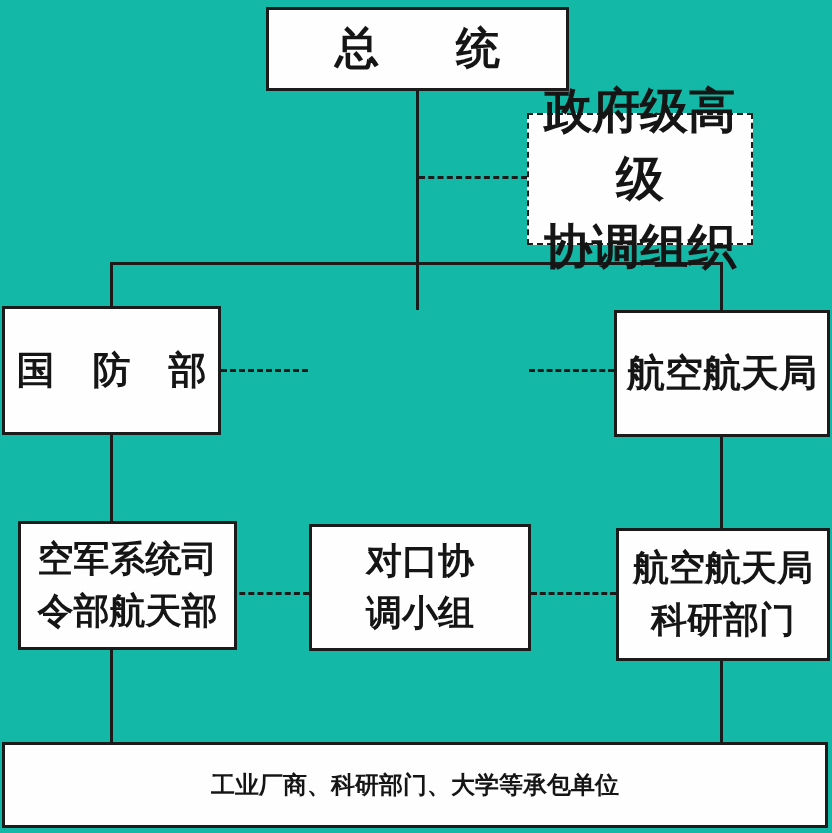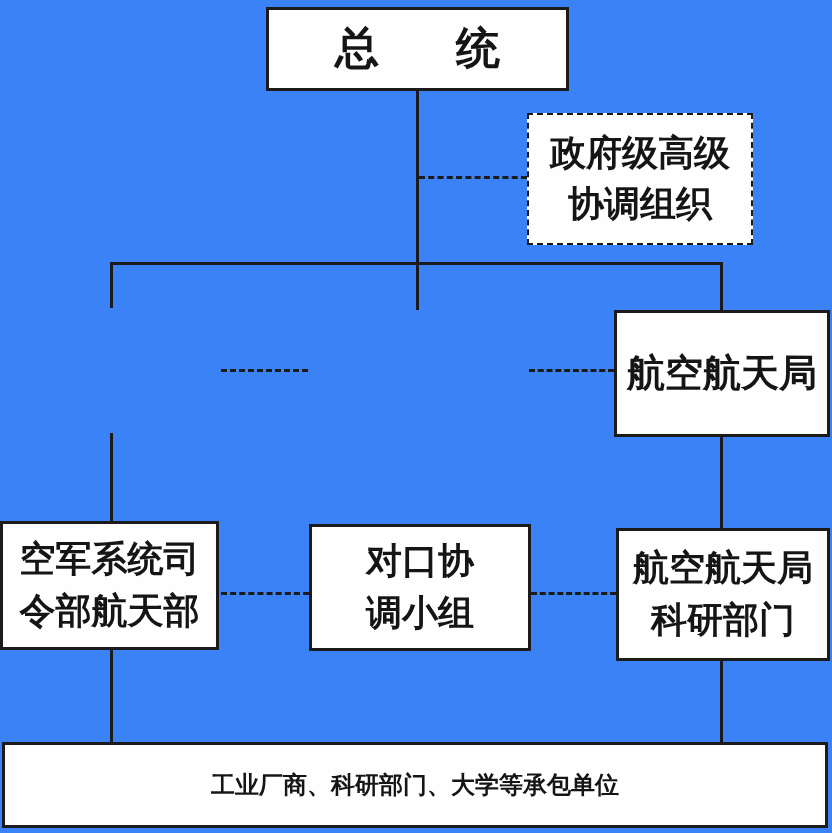--- a/index.html
+++ b/index.html
@@ -4,46 +4,46 @@
 <style>
   html, body { margin: 0; padding: 0; }
   body {
     width: 832px; height: 833px;
     background: #ffffff;
     font-family: "Liberation Serif", "DejaVu Serif", serif;
   }
   #stage {
     position: relative;
     width: 832px; height: 833px;
-    background: #3b82f6;
+    background: #14b8a6;
     overflow: hidden;
     color: #151515;
   }
   .node {
     position: absolute;
     display: flex;
     align-items: center;
     justify-content: center;
     text-align: center;
     background: #fefefe;
     border: 3px solid #1b1b1b;
     box-sizing: border-box;
     white-space: pre-line;
     line-height: 1.42;
     font-weight: 600;
   }
   .node.dashed { border: 2px dashed #1b1b1b; }
 
   
   #n-president     { left: 266px; top: 7px;   width: 303px; height: 84px;  font-size: 44px; }
-  #n-gov           { left: 527px; top: 113px; width: 226px; height: 132px; font-size: 36px; }
+  #n-gov           { left: 527px; top: 113px; width: 226px; height: 132px; font-size: 48px; }
   #n-defense       { left: 2px;   top: 306px; width: 219px; height: 129px; font-size: 38px; }
   #n-committee     { left: 308px; top: 308px; width: 221px; height: 129px; font-size: 36px; }
   #n-bureau        { left: 614px; top: 310px; width: 216px; height: 127px; font-size: 38px; }
-  #n-afsc          { left: 0;   top: 521px; width: 219px; height: 129px; font-size: 36px; }
+  #n-afsc          { left: 18px;   top: 521px; width: 219px; height: 129px; font-size: 36px; }
   #n-counterpart   { left: 309px; top: 524px; width: 222px; height: 127px; font-size: 36px; text-align: center; }
   #n-research      { left: 616px; top: 528px; width: 214px; height: 133px; font-size: 36px; }
   #n-contractors   { left: 2px;   top: 742px; width: 826px; height: 86px;  font-size: 24px; }
 
   
   .sp-wide { letter-spacing: 1.75em; margin-right: -1.75em; }
   .sp-mid  { letter-spacing: 1.0em;  margin-right: -1.0em;  }
 
   
   .conn { position: absolute; background: #1b1b1b; }
@@ -88,20 +88,23 @@
 
   <div class="node" id="n-president">
     <span class="sp-wide">总统</span>
   </div>
 
   <div class="node dashed" id="n-gov">
     <span>政府级高级
 协调组织</span>
   </div>
 
+  <div class="node" id="n-defense">
+    <span class="sp-mid">国防部</span>
+  </div>
 
 
   <div class="node" id="n-bureau">
     <span>航空航天局</span>
   </div>
 
   <div class="node" id="n-afsc">
     <span>空军系统司
 令部航天部</span>
   </div>

